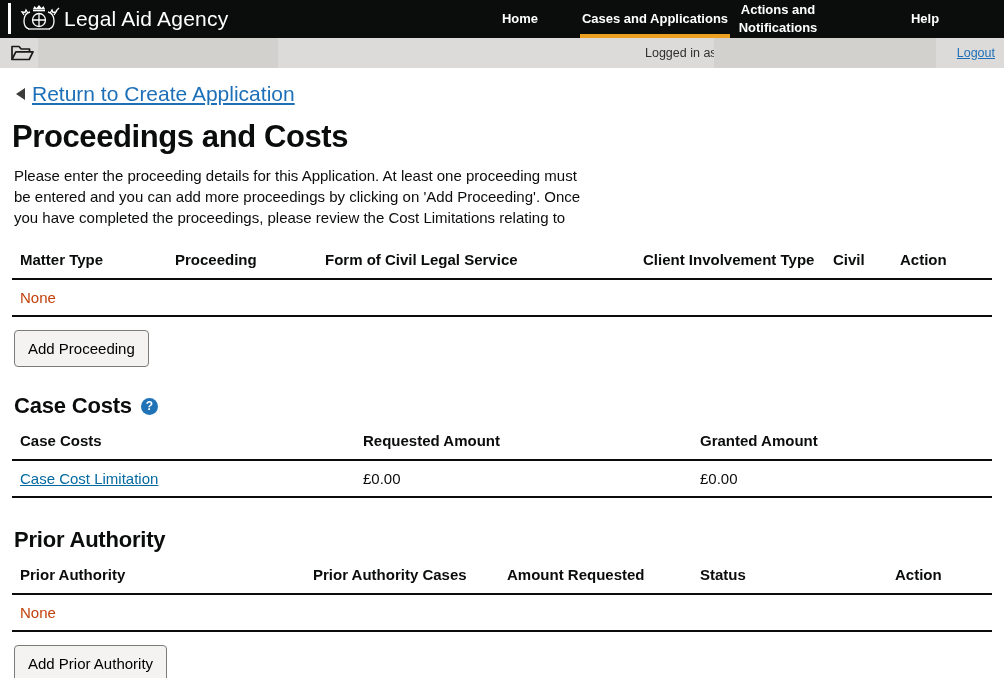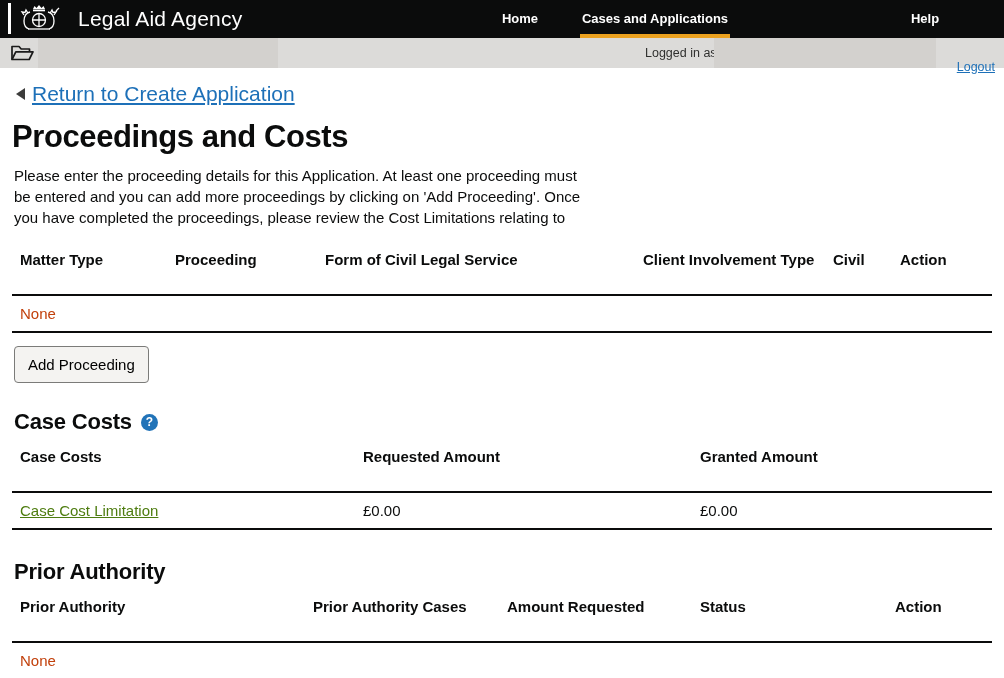--- a/index.html
+++ b/index.html
@@ -2,63 +2,63 @@
 <html><head>
 <meta charset="utf-8">
 <style>
   * { margin:0; padding:0; box-sizing:border-box; }
   html,body { width:1004px; height:678px; background:#ffffff; overflow:hidden;
     font-family:"Liberation Sans", sans-serif; color:#0b0c0c; }
 
   
   .top-header { position:relative; height:38px; background:#0b0c0c; }
   .header-white-bar { position:absolute; left:8px; top:3px; width:3px; height:31px; background:#ffffff; }
-  .brand { position:absolute; left:16px; top:0; height:38px; display:flex; align-items:center; gap:16px; }
+  .brand { position:absolute; left:16px; top:0; height:38px; display:flex; align-items:center; gap:2px; }
   .brand svg { display:block; }
   .brand-name { color:#ffffff; font-size:21px; font-weight:400; letter-spacing:0.2px; white-space:nowrap; }
 
   .nav-item { position:absolute; top:0; height:38px; color:#ffffff; font-size:13px; font-weight:700;
     display:flex; align-items:center; justify-content:center; text-align:center; cursor:pointer; line-height:1.35; }
   .nav-home  { left:470px; width:100px; }
   .nav-cases { left:578px; width:154px; }
   .nav-actions { left:716px; width:124px; }
   .nav-help  { left:880px; width:90px; }
   .nav-cases .active-underline { position:absolute; left:2px; right:2px; bottom:0; height:4px; background:#eba11f; }
 
   
   .session-bar { position:relative; height:30px; background:#dcdbd9; }
   .folder-icon { position:absolute; left:10px; top:5px; }
   .redacted { position:absolute; top:0; height:30px; background:#d3d1ce; }
   .redacted-1 { left:38px; width:240px; }
   .redacted-2 { left:714px; width:222px; }
   .logged-in { position:absolute; left:645px; top:0; line-height:30px; font-size:12.5px; color:#2f2f2e; white-space:nowrap; }
-  .logout { position:absolute; right:9px; top:14px; line-height:30px; font-size:12.5px; color:#1d70b8;
+  .logout { position:absolute; right:9px; top:0; line-height:30px; font-size:12.5px; color:#1d70b8;
     text-decoration:underline; cursor:pointer; white-space:nowrap; }
 
   
   .back-row { margin:14px 0 0 16px; display:flex; align-items:center; gap:7px; }
   .back-triangle { width:0; height:0; border-top:6px solid transparent; border-bottom:6px solid transparent;
     border-right:9px solid #3c3c3b; }
   .back-link { font-size:21px; color:#1d70b8; text-decoration:underline; cursor:pointer; white-space:nowrap; }
 
   
   h1.page-title { margin:13px 0 0 12px; font-size:31px; font-weight:700; letter-spacing:-0.4px; }
   .intro { margin:10px 0 0 14px; font-size:15px; line-height:21px; }
   .intro div { white-space:nowrap; }
 
   
   table { border-collapse:collapse; table-layout:fixed; width:980px; margin:0 12px; }
-  th { text-align:left; font-size:15px; font-weight:700; padding:5px 8px 26px 8px;
+  th { text-align:left; font-size:15px; font-weight:700; padding:5px 8px 10px 8px;
        border-bottom:2px solid #0b0c0c; white-space:nowrap; overflow:visible; }
   td { font-size:15px; padding:9px 8px; border-bottom:2px solid #0b0c0c; }
   .t-proceedings { margin-top:18px; }
   .t-case-costs  { margin-top:8px; }
   .t-prior       { margin-top:8px; }
   .empty-cell { color:#c2410c; }
-  a.cell-link { color:#4d7c0f; text-decoration:underline; cursor:pointer; }
+  a.cell-link { color:#0369a1; text-decoration:underline; cursor:pointer; }
 
   
   .gov-button { display:inline-block; margin:13px 0 0 14px; background:#f4f3f1; border:1px solid #7b7b79;
     border-radius:4px; padding:9px 13px; font-size:15px; color:#000000; cursor:pointer;
     font-family:"Liberation Sans", sans-serif; white-space:nowrap; }
 
   
   h2.section-heading { margin:26px 0 0 14px; font-size:22px; font-weight:700; letter-spacing:-0.2px;
     display:flex; align-items:center; gap:9px; }
   h2.prior-heading { margin-top:29px; }
@@ -93,20 +93,23 @@
     </span>
     <span class="brand-name">Legal Aid Agency</span>
   </div>
 
   <div class="nav-item nav-home">
     <span>Home</span>
   </div>
   <div class="nav-item nav-cases">
     <span>Cases and Applications</span>
     <span class="active-underline"></span>
+  </div>
+  <div class="nav-item nav-actions">
+    <span>Actions and Notifications</span>
   </div>
   <div class="nav-item nav-help">
     <span>Help</span>
   </div>
 </div>
 
 
 <div class="session-bar">
   <span class="folder-icon">
     <svg width="24" height="20" viewBox="0 0 24 20" fill="none" stroke="#1a1a1a" stroke-width="1.7" stroke-linejoin="round">

